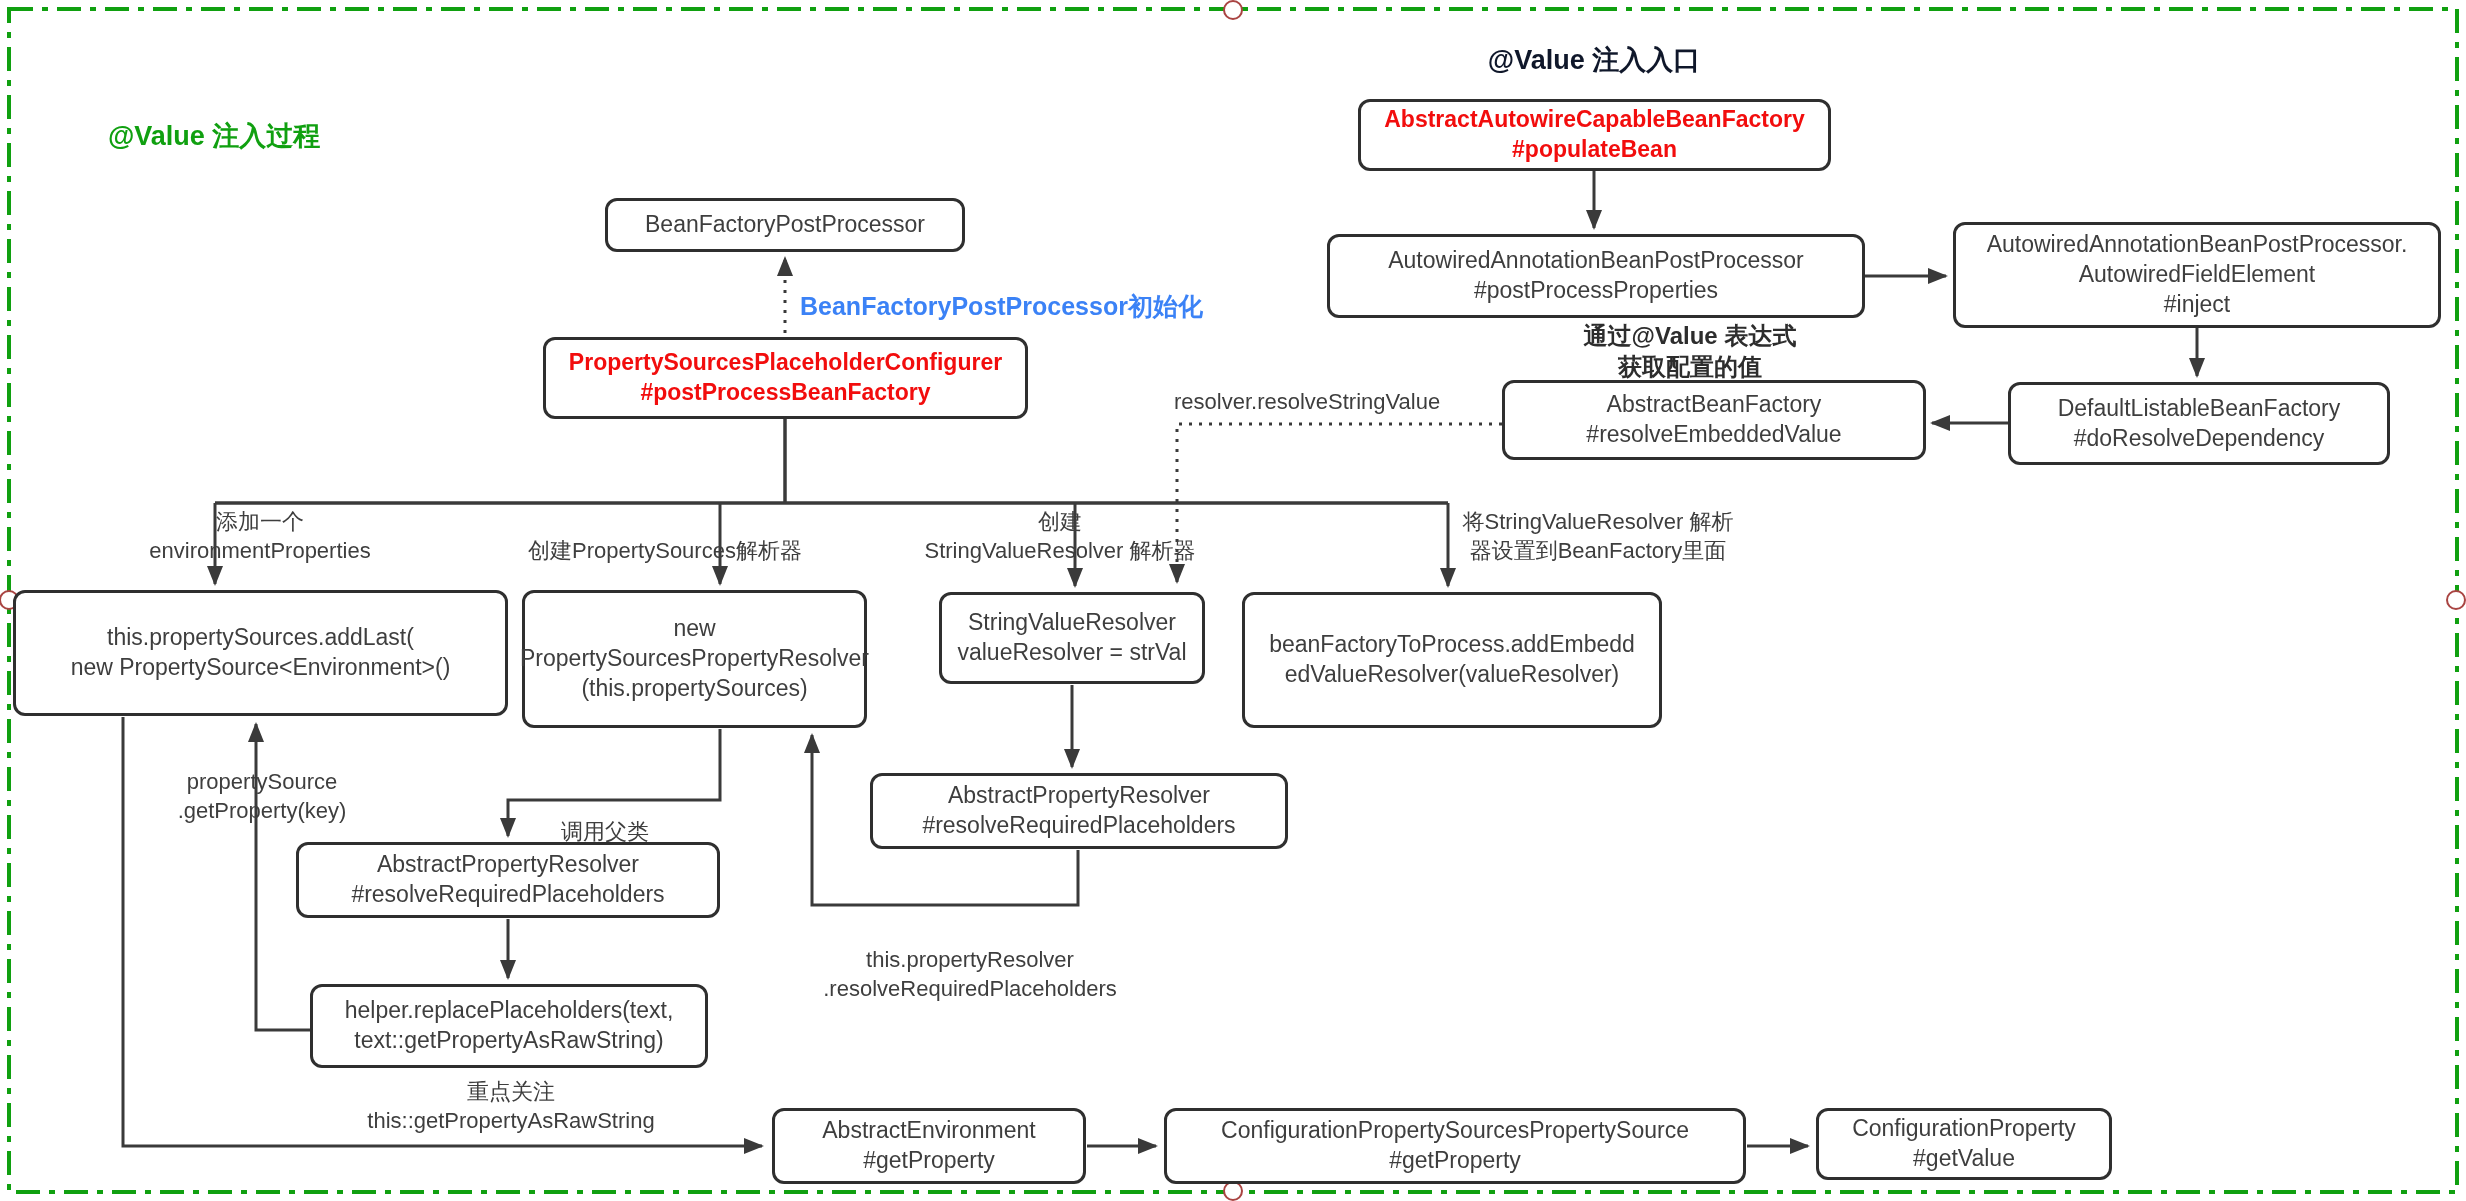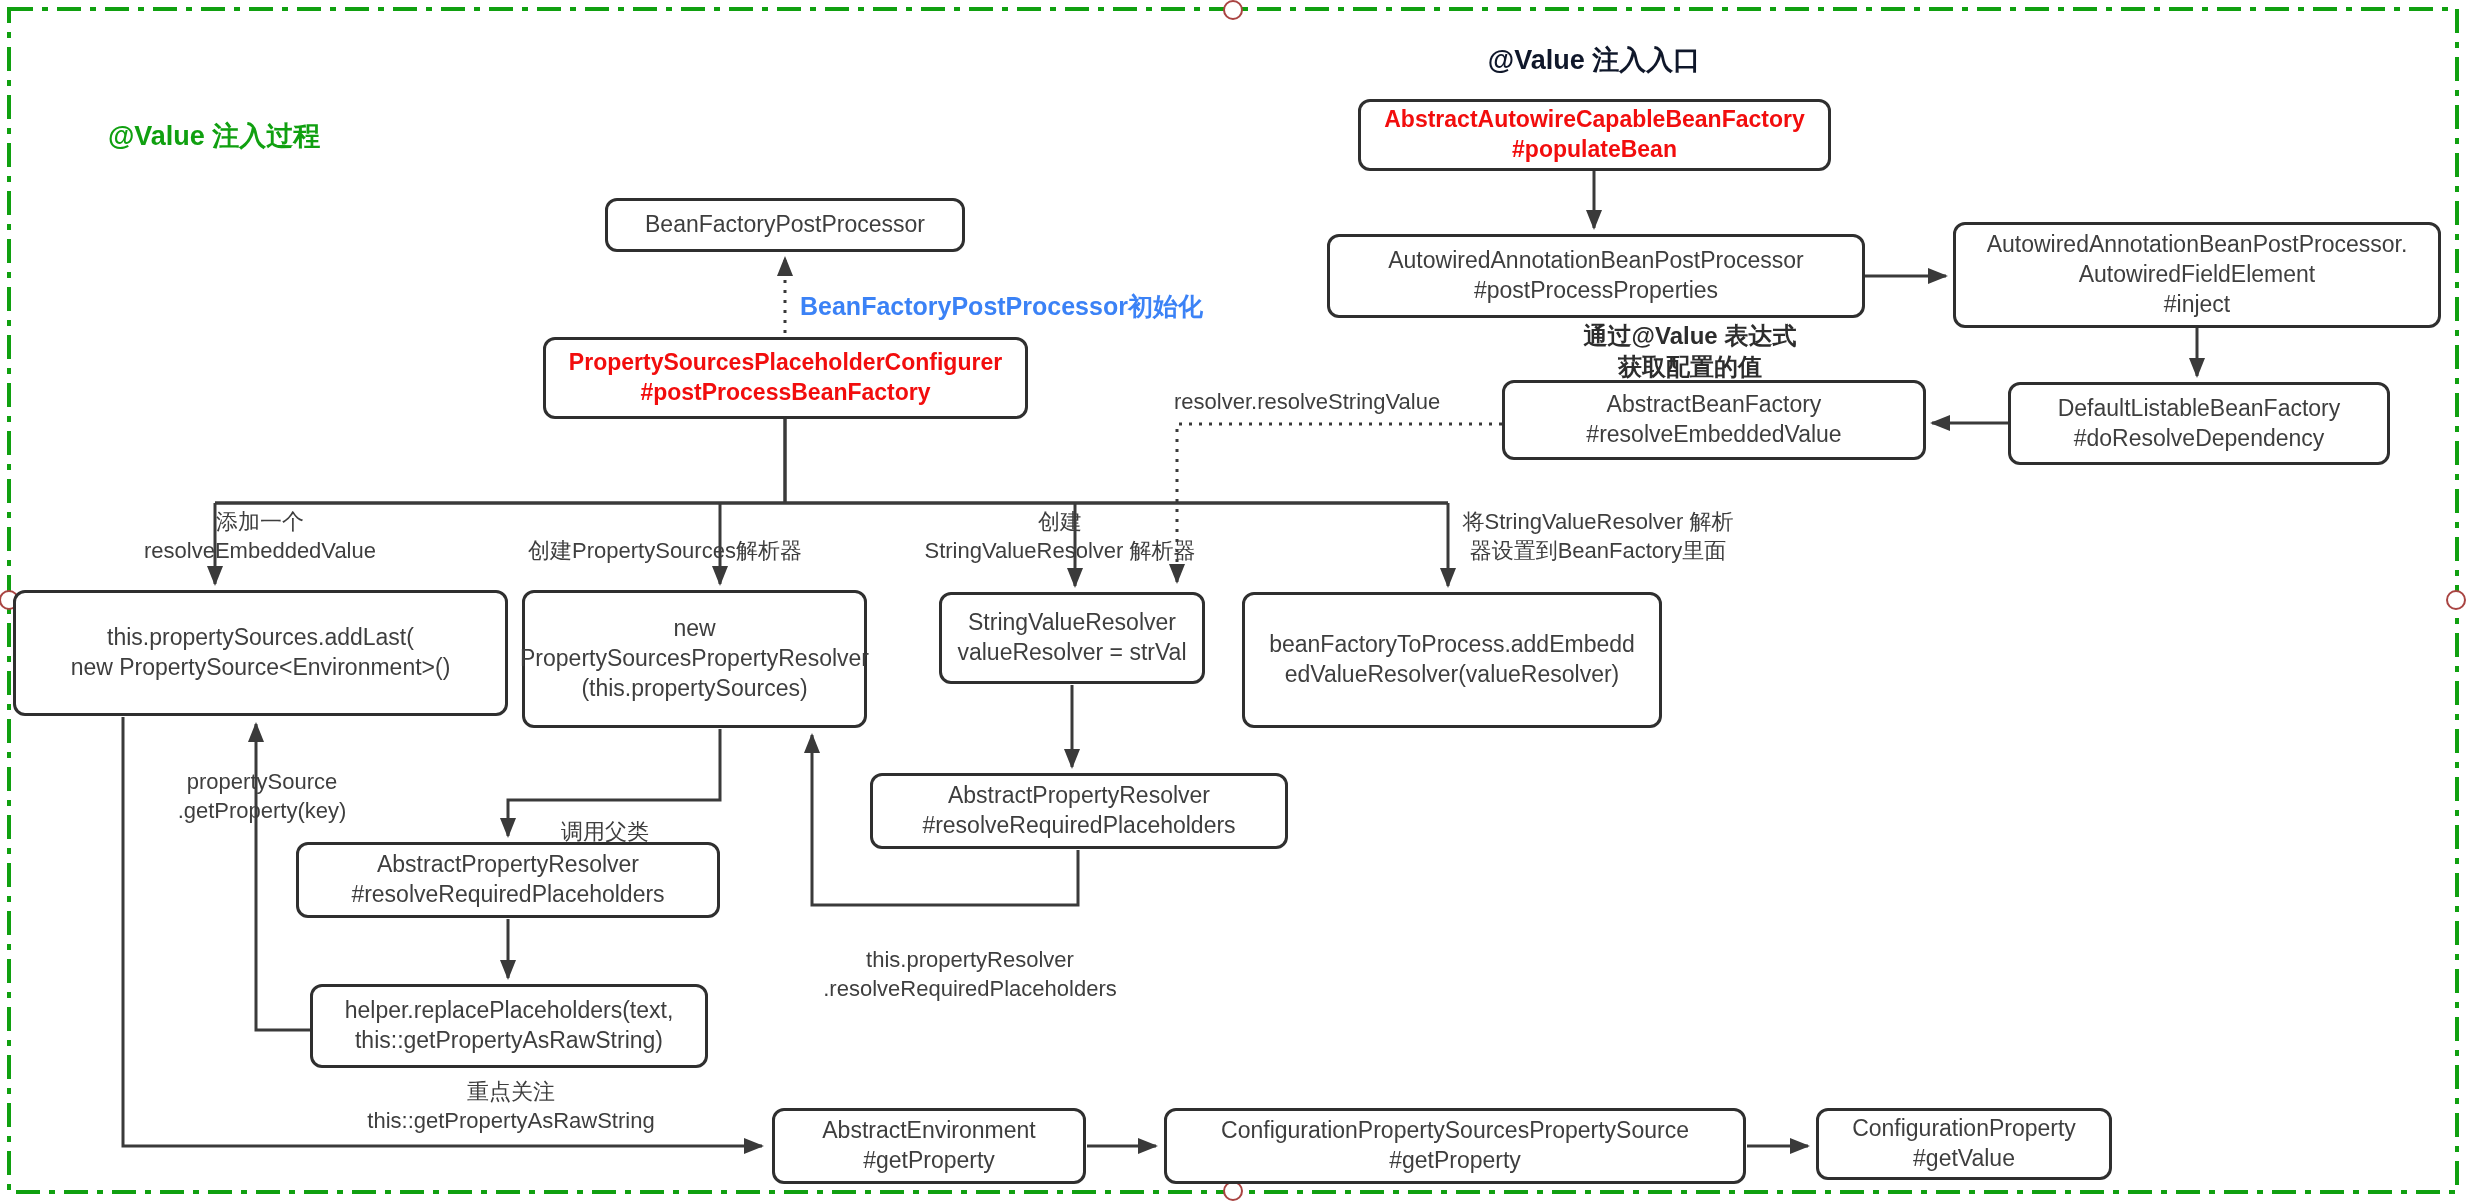--- a/index.html
+++ b/index.html
@@ -140,21 +140,21 @@
 #resolveRequiredPlaceholders</span>
     </div>
 
   <div class="node" style="left:870px;top:773px;width:418px;height:76px">
     <span>AbstractPropertyResolver
 #resolveRequiredPlaceholders</span>
     </div>
 
   <div class="node" style="left:310px;top:984px;width:398px;height:84px">
     <span>helper.replacePlaceholders(text,
-this::getPropertyAsRawString)</span>
+text::getPropertyAsRawString)</span>
     </div>
 
   <div class="node" style="left:772px;top:1108px;width:314px;height:76px">
     <span>AbstractEnvironment
 #getProperty</span>
     </div>
 
   <div class="node" style="left:1164px;top:1108px;width:582px;height:76px">
     <span>ConfigurationPropertySourcesPropertySource
 #getProperty</span>
@@ -163,21 +163,21 @@
   <div class="node" style="left:1816px;top:1108px;width:296px;height:72px">
     <span>ConfigurationProperty
 #getValue</span>
     </div>
 
   <div class="elabel redbold left" style="left:800px;top:290px">BeanFactoryPostProcessor初始化</div>
 
   <div class="elabel left" style="left:1174px;top:388px">resolver.resolveStringValue</div>
 
   <div class="elabel" style="left:100px;top:508px;width:320px">添加一个
-resolveEmbeddedValue</div>
+environmentProperties</div>
 
   <div class="elabel" style="left:500px;top:537px;width:330px">创建PropertySources解析器</div>
 
   <div class="elabel" style="left:900px;top:508px;width:320px">创建
 StringValueResolver 解析器</div>
 
   <div class="elabel" style="left:1438px;top:508px;width:320px">将StringValueResolver 解析
 器设置到BeanFactory里面</div>
 
   <div class="elabel" style="left:112px;top:768px;width:300px">propertySource

